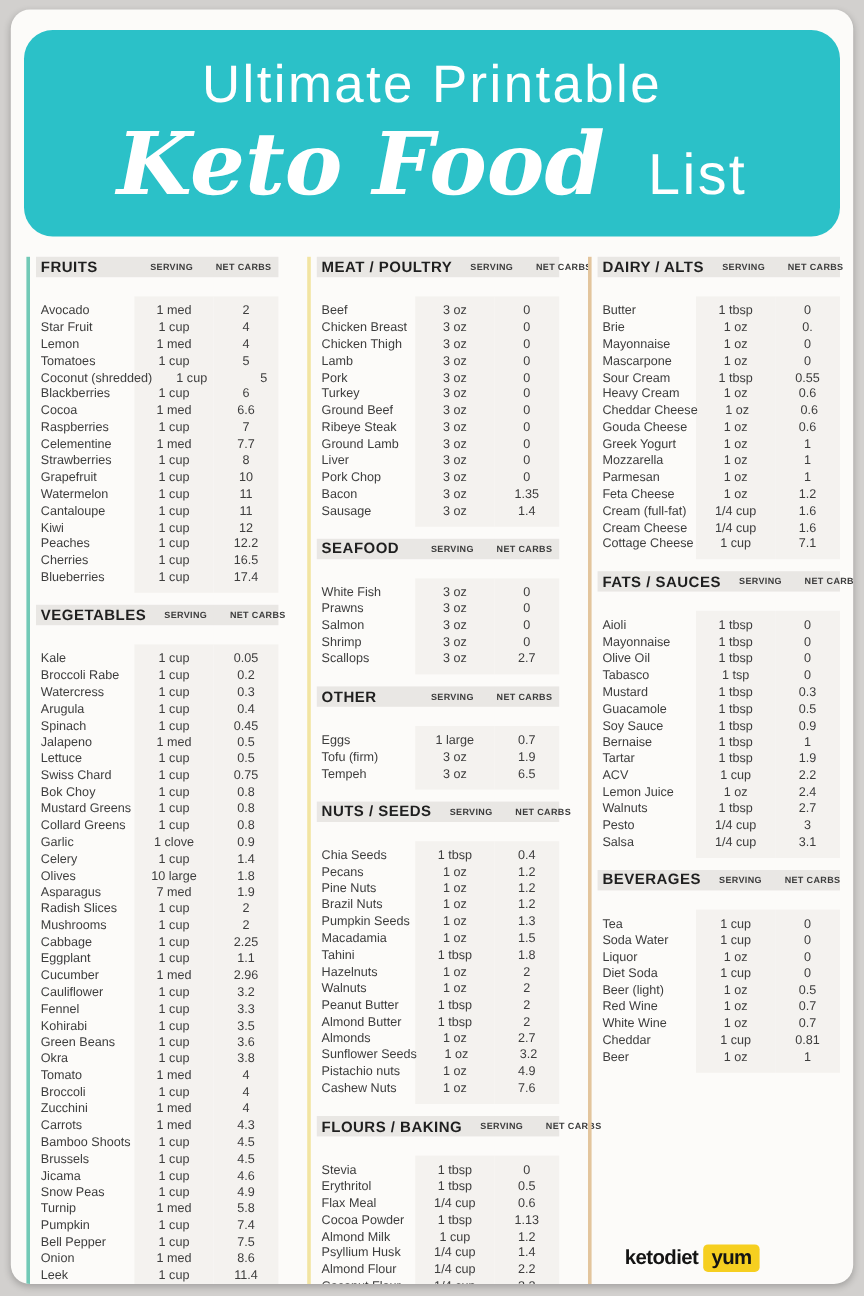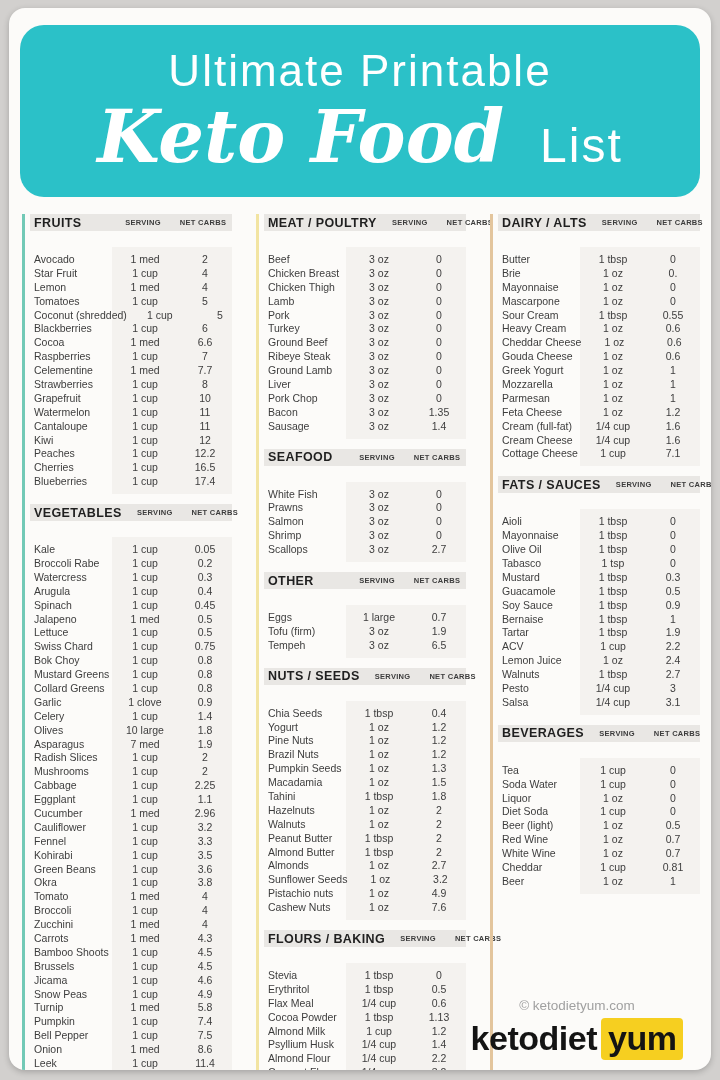--- a/index.html
+++ b/index.html
@@ -51,21 +51,21 @@
   .sec-body{position:relative; padding:5px 0 6px;margin-top:16px;}
   .band{position:absolute; top:0; bottom:0; background:var(--val-band);}
   .band-serv{right:54px; width:66px;}
   .band-carb{right:0; width:54px;}
   .row{position:relative; display:flex; align-items:center; height:13.9px;
        font-size:10.5px; color:#3d3d3d;}
   .c-name{flex:1; padding-left:4px; white-space:nowrap; overflow:visible;}
 
   .footer{position:absolute; right:20px; bottom:10px; width:228px; text-align:center;}
   .copyright{color:#a0a0a0; font-size:13.5px; margin-bottom:5px;}
-  .logo{font-size:34px; font-weight:800; color:#141414; letter-spacing:-.5px;}
+  .logo{font-size:17px; font-weight:800; color:#141414; letter-spacing:-.5px;}
   .logo-badge{
     background:#f6cf20; color:#141414; padding:1px 7px 2px;
     border-radius:4px; margin-left:4px; display:inline-block;
   }
 </style>
 </head>
 <body>
 
 <div class="card">
 
@@ -524,21 +524,21 @@
           </div>
           <div class="sec-body">
             <div class="band band-serv"></div>
             <div class="band band-carb"></div>
             <div class="row">
               <div class="c-name">Chia Seeds</div>
               <div class="c-serv">1 tbsp</div>
               <div class="c-carb">0.4</div>
             </div>
             <div class="row">
-              <div class="c-name">Yogurt</div>
+              <div class="c-name">Pecans</div>
               <div class="c-serv">1 oz</div>
               <div class="c-carb">1.2</div>
             </div>
             <div class="row">
               <div class="c-name">Pine Nuts</div>
               <div class="c-serv">1 oz</div>
               <div class="c-carb">1.2</div>
             </div>
             <div class="row">
               <div class="c-name">Brazil Nuts</div>
@@ -890,17 +890,16 @@
               <div class="c-name">Beer</div>
               <div class="c-serv">1 oz</div>
               <div class="c-carb">1</div>
             </div>
           </div>
         </div>
       </div>
     </div>
 
   <div class="footer">
-    <div class="copyright">© ketodietyum.com</div>
     <div class="logo"><span>ketodiet</span><span class="logo-badge">yum</span></div>
   </div>
 
 </div>
 
 </body></html>

